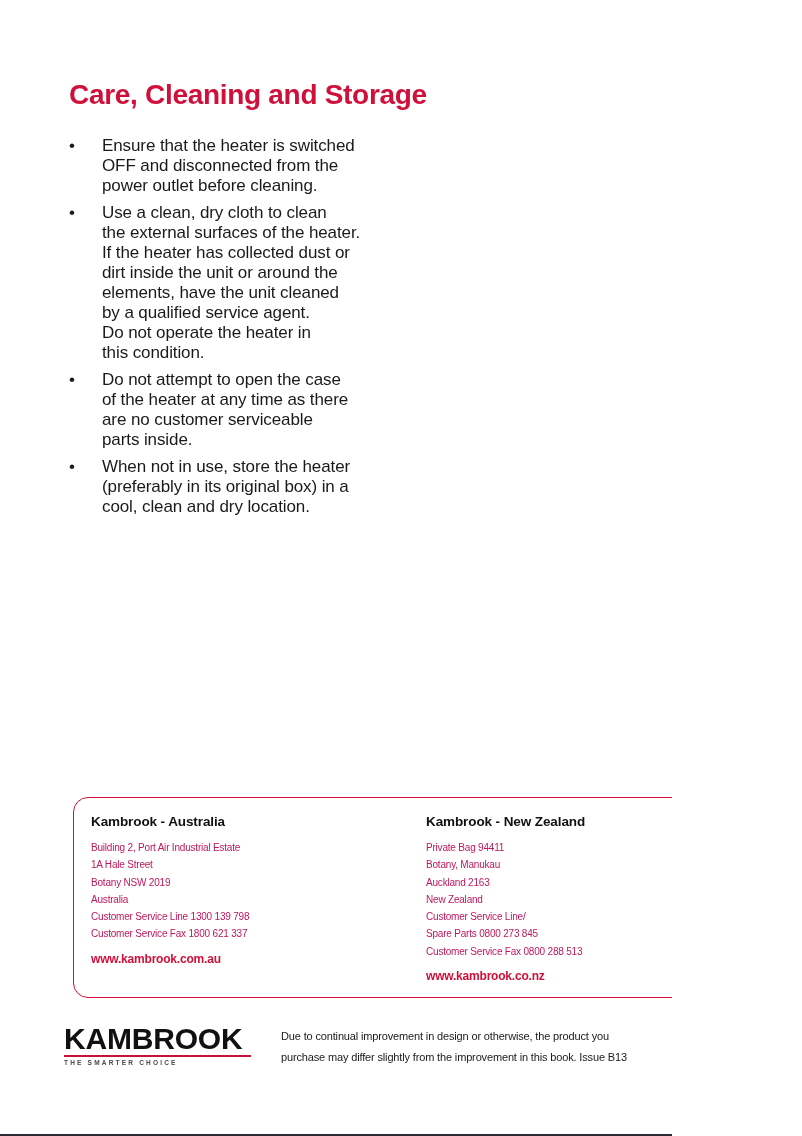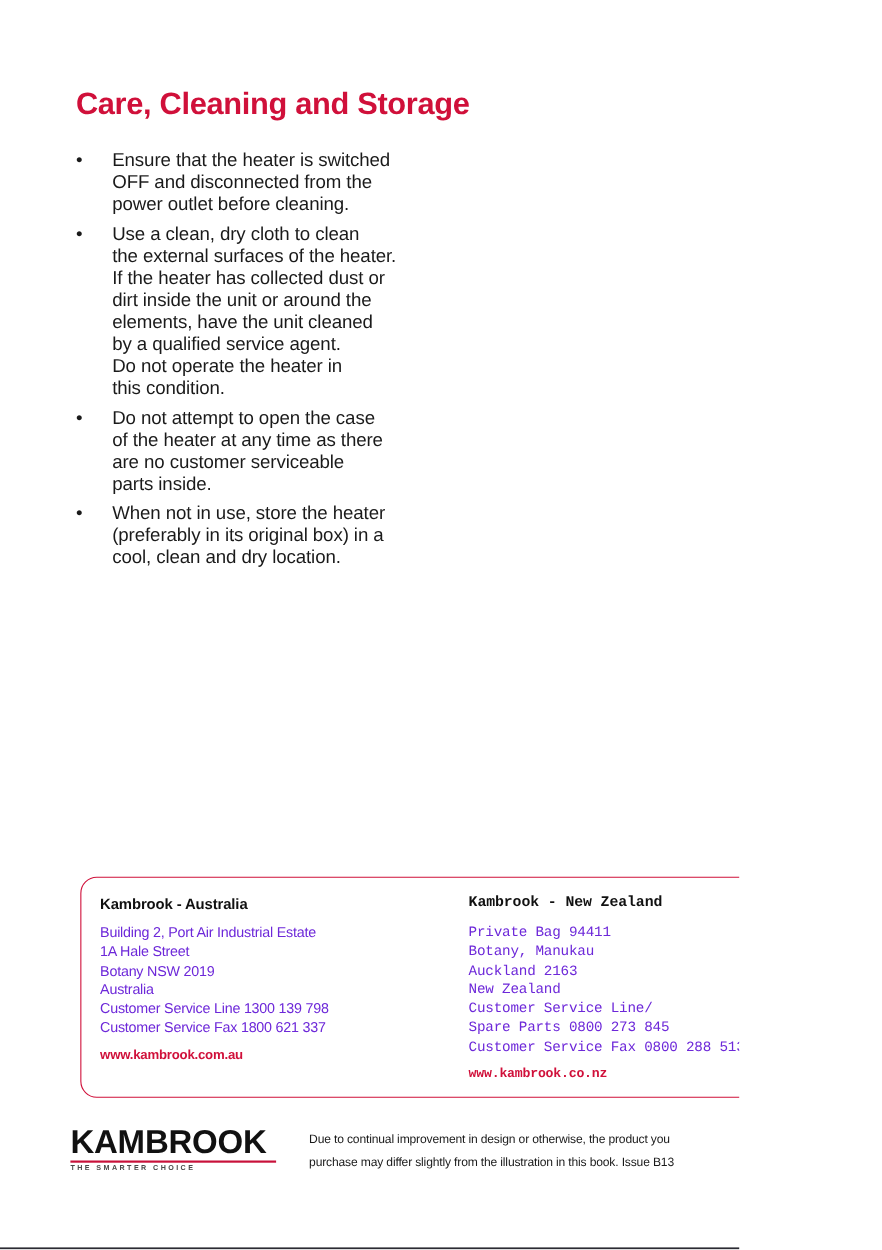--- a/index.html
+++ b/index.html
@@ -77,33 +77,33 @@
     left: 0;
     top: 0;
     width: 100%;
     height: 100%;
   }
   .contact-col {
     position: absolute;
     top: 16px;
   }
   .contact-col.au { left: 17px; width: 330px; }
-  .contact-col.nz { left: 352px; width: 300px; font-family: Liberation Mono, monospace; }
+  .contact-col.nz { left: 352px; width: 300px; }
 
   .contact-heading {
     font-size: 13.5px;
     font-weight: bold;
     color: #111111;
     line-height: 16px;
     margin-bottom: 9px;
     letter-spacing: -0.1px;
   }
   .contact-line {
-    font-size: 13px;
-    color: #6d28d9;
+    font-size: 10px;
+    color: #be185d;
     line-height: 17.3px;
     letter-spacing: -0.2px;
     white-space: nowrap;
   }
   .contact-web {
     font-size: 12px;
     font-weight: bold;
     color: #d0103a;
     letter-spacing: -0.2px;
     margin-top: 9px;
@@ -238,19 +238,19 @@
   </div>
 
   <div class="footer">
     <div class="logo-block">
       <div class="logo-word">KAMBROOK</div>
       <div class="logo-rule"></div>
       <div class="logo-tagline">THE SMARTER CHOICE</div>
     </div>
     <div class="disclaimer">
       <div class="disclaimer-line">Due to continual improvement in design or otherwise, the product you</div>
-      <div class="disclaimer-line">purchase may differ slightly from the illustration in this book.    Issue B13</div>
+      <div class="disclaimer-line">purchase may differ slightly from the improvement in this book.    Issue B13</div>
     </div>
   </div>
 
   <div class="page-bottom-rule"></div>
 
 </div>
 
 </body></html>

